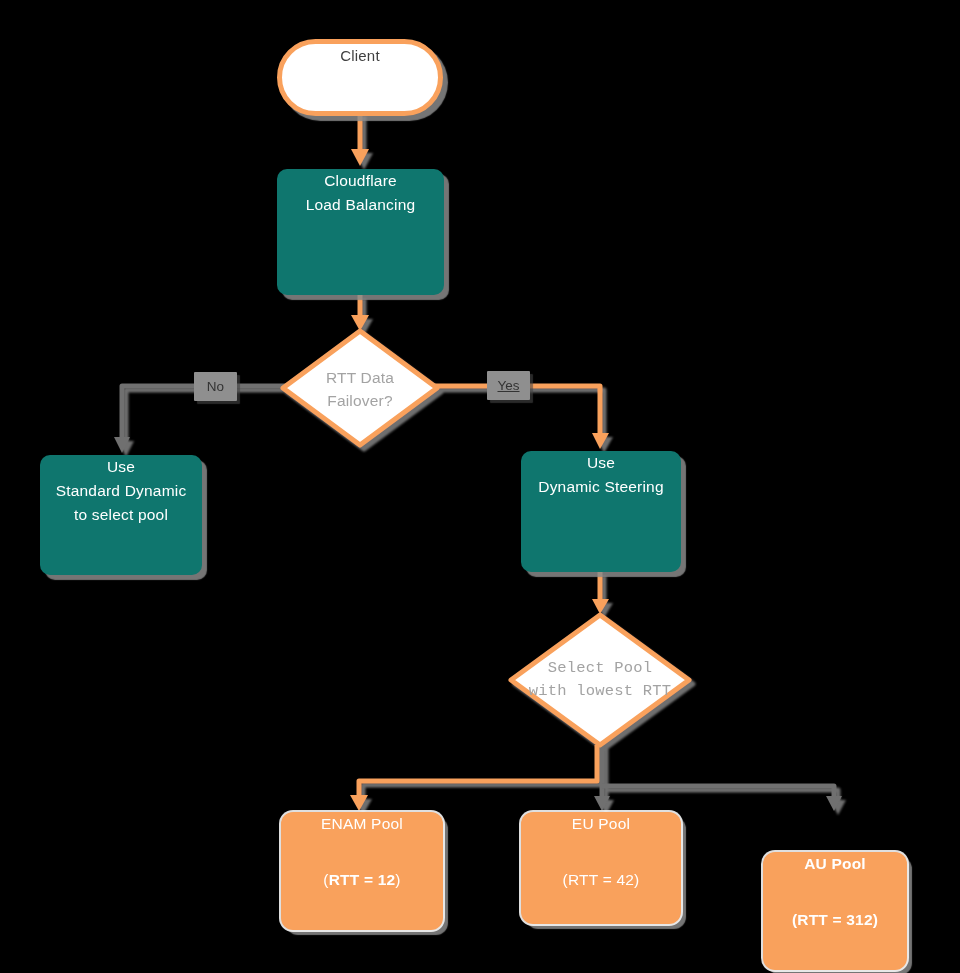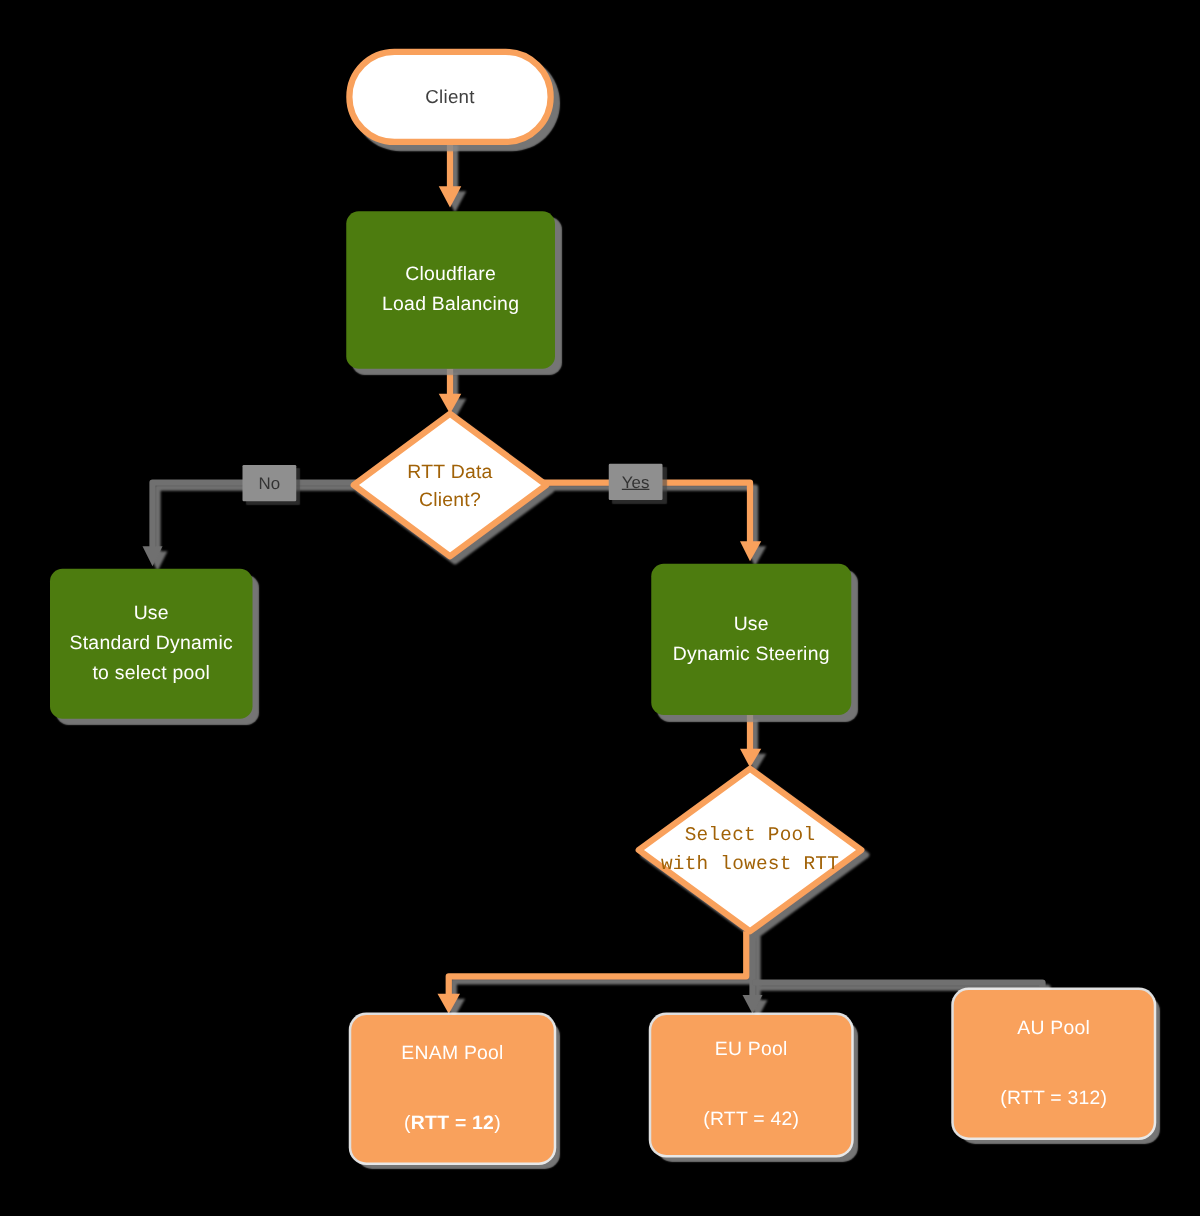--- a/index.html
+++ b/index.html
@@ -3,39 +3,39 @@
 <meta charset="utf-8">
 <style>
   html,body{margin:0;padding:0;background:#000;}
   .canvas{
     position:relative;width:960px;height:973px;background:#000;
     overflow:hidden;font-family:"Liberation Sans",sans-serif;
   }
   .layer{position:absolute;left:0;top:0;}
   .node{
     position:absolute;display:flex;flex-direction:column;align-items:center;
-    justify-content:center;text-align:center;box-sizing:border-box;
+    justify-content:flex-start;text-align:center;box-sizing:border-box;
     font-size:15.5px;line-height:24px;letter-spacing:.2px;
   }
   .process{
-    background:#4d7c0f;color:#FFFFFF;border-radius:10px;
+    background:#0f766e;color:#FFFFFF;border-radius:10px;
     box-shadow:5px 5px 1px rgba(138,138,138,.85);
   }
   .pool{
     background:#F9A15C;color:#FFFFFF;border-radius:12px;
     box-shadow:0 0 0 2px rgba(242,242,242,.92),5px 5px 1px rgba(138,138,138,.85);
     gap:32px;
   }
   .terminator{
     background:#FFFFFF;color:#3F3F3F;border:5px solid #F9A15C;border-radius:40px;
     box-shadow:5px 5px 1px rgba(138,138,138,.85);font-size:15px;
   }
   .decision-text{
     position:absolute;display:flex;flex-direction:column;align-items:center;
-    justify-content:center;text-align:center;color:#a16207;
+    justify-content:center;text-align:center;color:#a3a3a3;
     font-size:15.5px;line-height:23px;letter-spacing:.2px;
   }
   .edge-label{
     position:absolute;display:flex;align-items:center;justify-content:center;
     background:#8F8F8F;color:#333333;font-size:13.5px;border-radius:1px;
     box-shadow:3px 3px 1px rgba(70,70,70,.6);
   }
   .b{font-weight:bold;}
 </style>
 </head>
@@ -84,21 +84,21 @@
     <span>Client</span>
   </div>
 
   <div class="node process" style="left:277px;top:169px;width:167px;height:126px;">
     <span>Cloudflare</span>
     <span>Load Balancing</span>
   </div>
 
   <div class="decision-text" style="left:283px;top:333px;width:154px;height:112px;">
     <span>RTT Data</span>
-    <span>Client?</span>
+    <span>Failover?</span>
   </div>
 
   <div class="edge-label" style="left:194px;top:372px;width:43px;height:29px;">
     <span>No</span>
   </div>
 
   <div class="edge-label" style="left:487px;top:371px;width:43px;height:29px;text-decoration:underline;">
     <span>Yes</span>
   </div>
 
@@ -123,18 +123,18 @@
     <span>
       <span>(</span><span class="b">RTT = 12</span><span>)</span>
     </span>
   </div>
 
   <div class="node pool" style="left:521px;top:812px;width:160px;height:112px;">
     <span>EU Pool</span>
     <span>(RTT = 42)</span>
   </div>
 
-  <div class="node pool" style="left:763px;top:792px;width:160px;height:118px;">
+  <div class="node pool" style="left:763px;top:852px;width:144px;height:118px;font-weight:bold;">
     <span>AU Pool</span>
     <span>(RTT = 312)</span>
   </div>
 
 </div>
 
 </body></html>

